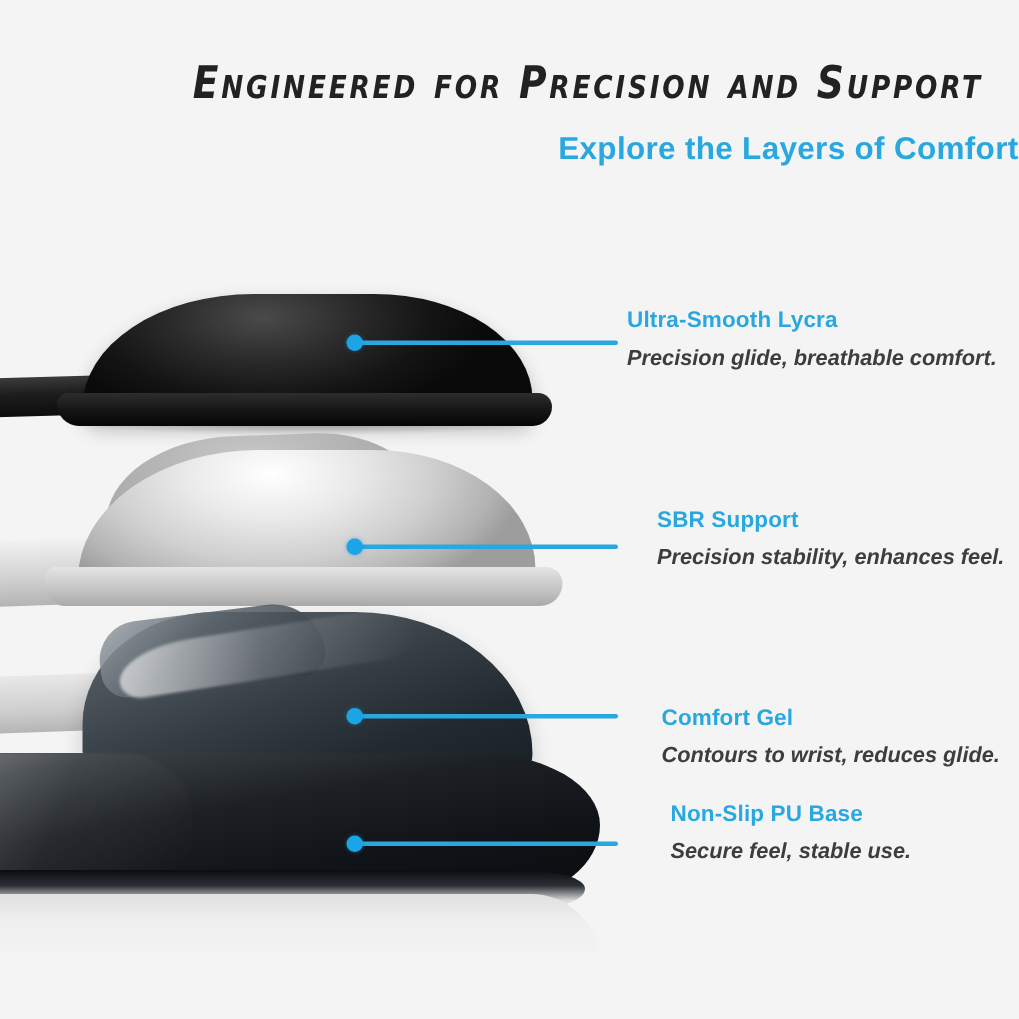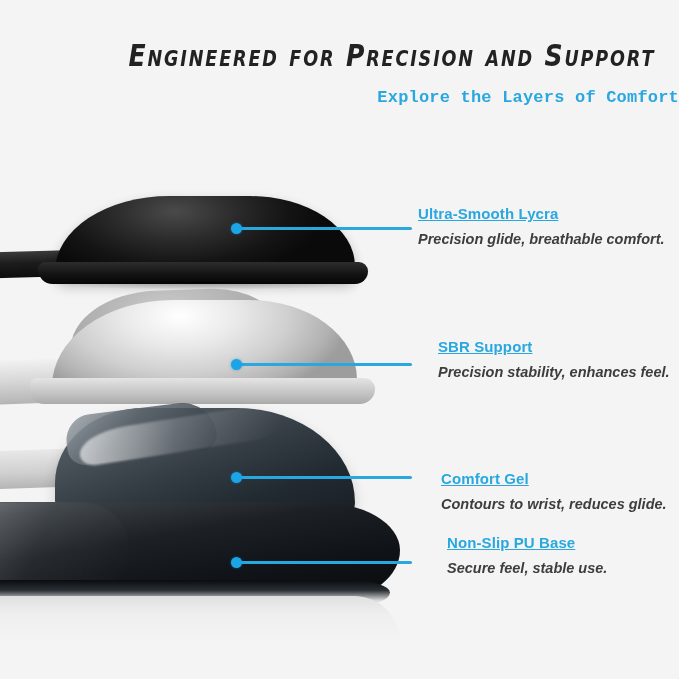--- a/index.html
+++ b/index.html
@@ -40,22 +40,22 @@
     letter-spacing: 2.0px;
     color: #222222;
     line-height: 1.05;
     white-space: nowrap;
     transform: scaleX(0.93);
     transform-origin: center center;
   }
   #sub-title {
     margin: 0;
     padding-top: 16px;
-    font-family: Liberation Mono, monospace;
-    font-size: 17px;
+    font-family: Liberation Sans, sans-serif;
+    font-size: 21px;
     font-weight: 700;
     color: #29a8e0;
     letter-spacing: 0.2px;
     white-space: nowrap;
   }
 
   
   #product-stack {
     position: absolute;
     left: 0;
@@ -227,21 +227,20 @@
   }
   .callout-title {
     margin: 0;
     font-family: "Liberation Sans", sans-serif;
     font-size: 15px;
     font-weight: 700;
     color: #29a8e0;
     letter-spacing: 0.1px;
     line-height: 1.2;
     white-space: nowrap;
-    text-decoration: underline;
   }
   .callout-desc {
     margin: 0;
     padding-top: 7px;
     font-family: "Liberation Sans", sans-serif;
     font-size: 14.5px;
     font-style: italic;
     font-weight: 700;
     color: #3d3d3d;
     line-height: 1.32;

